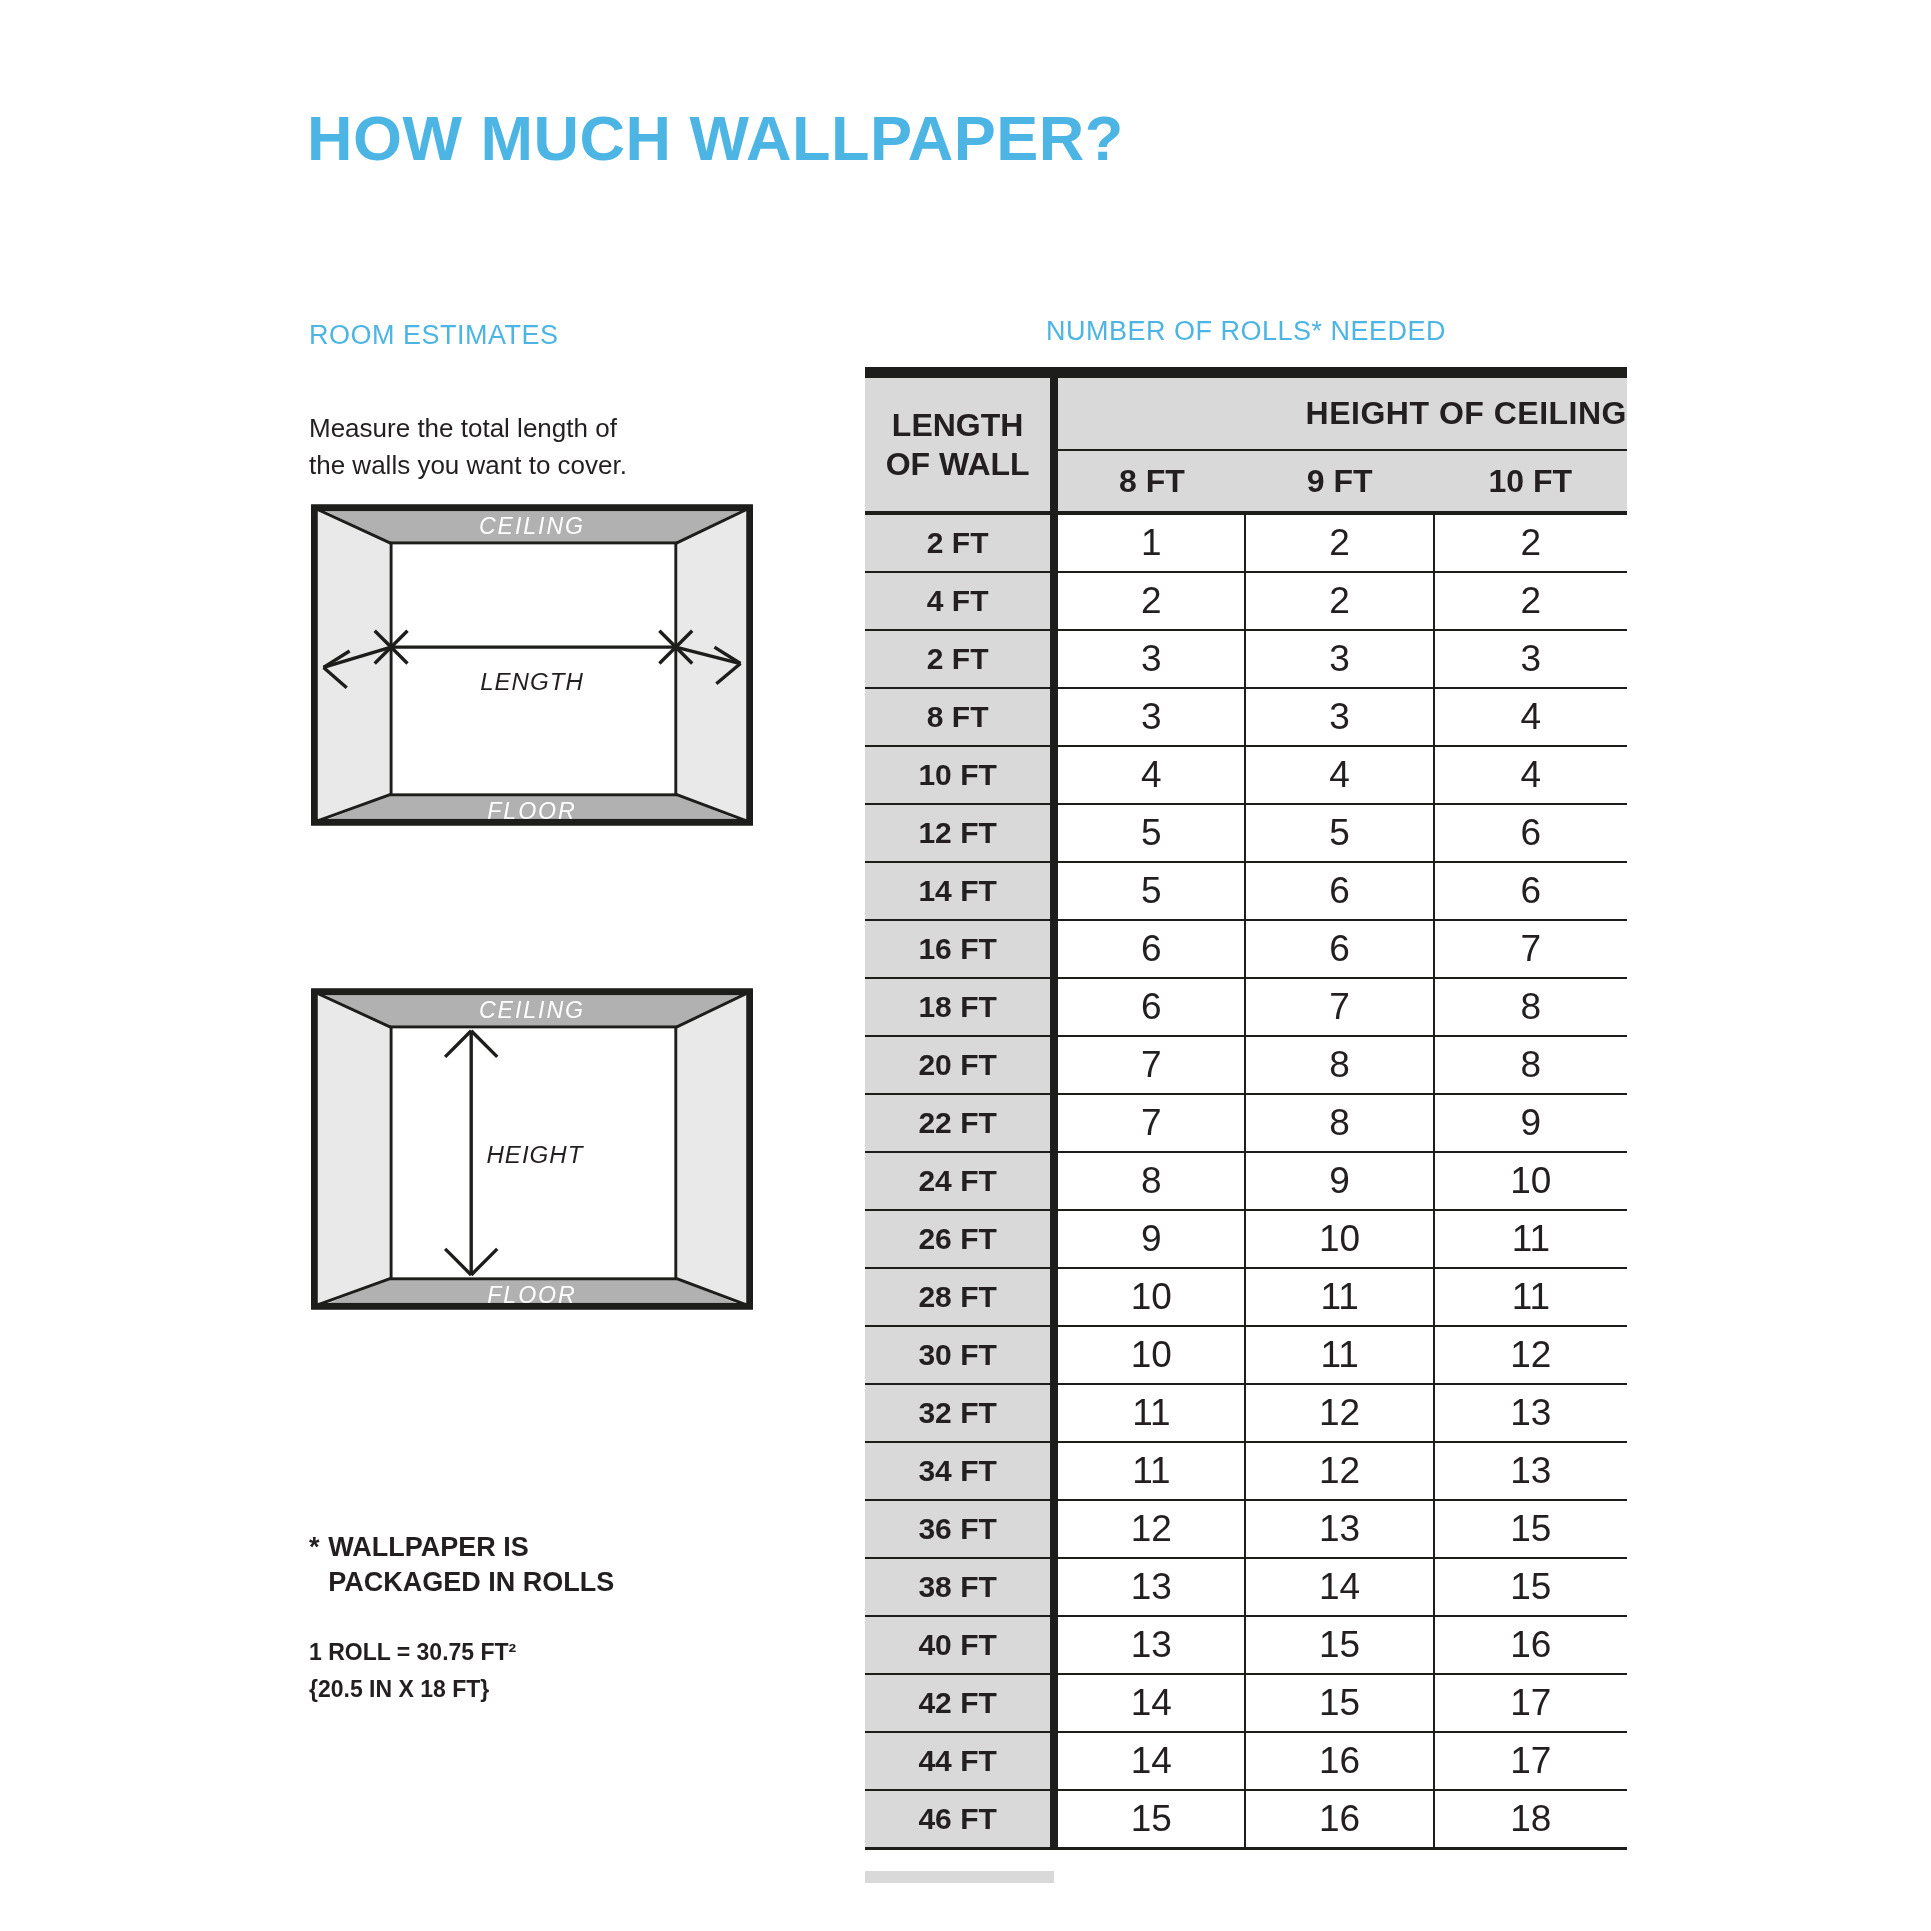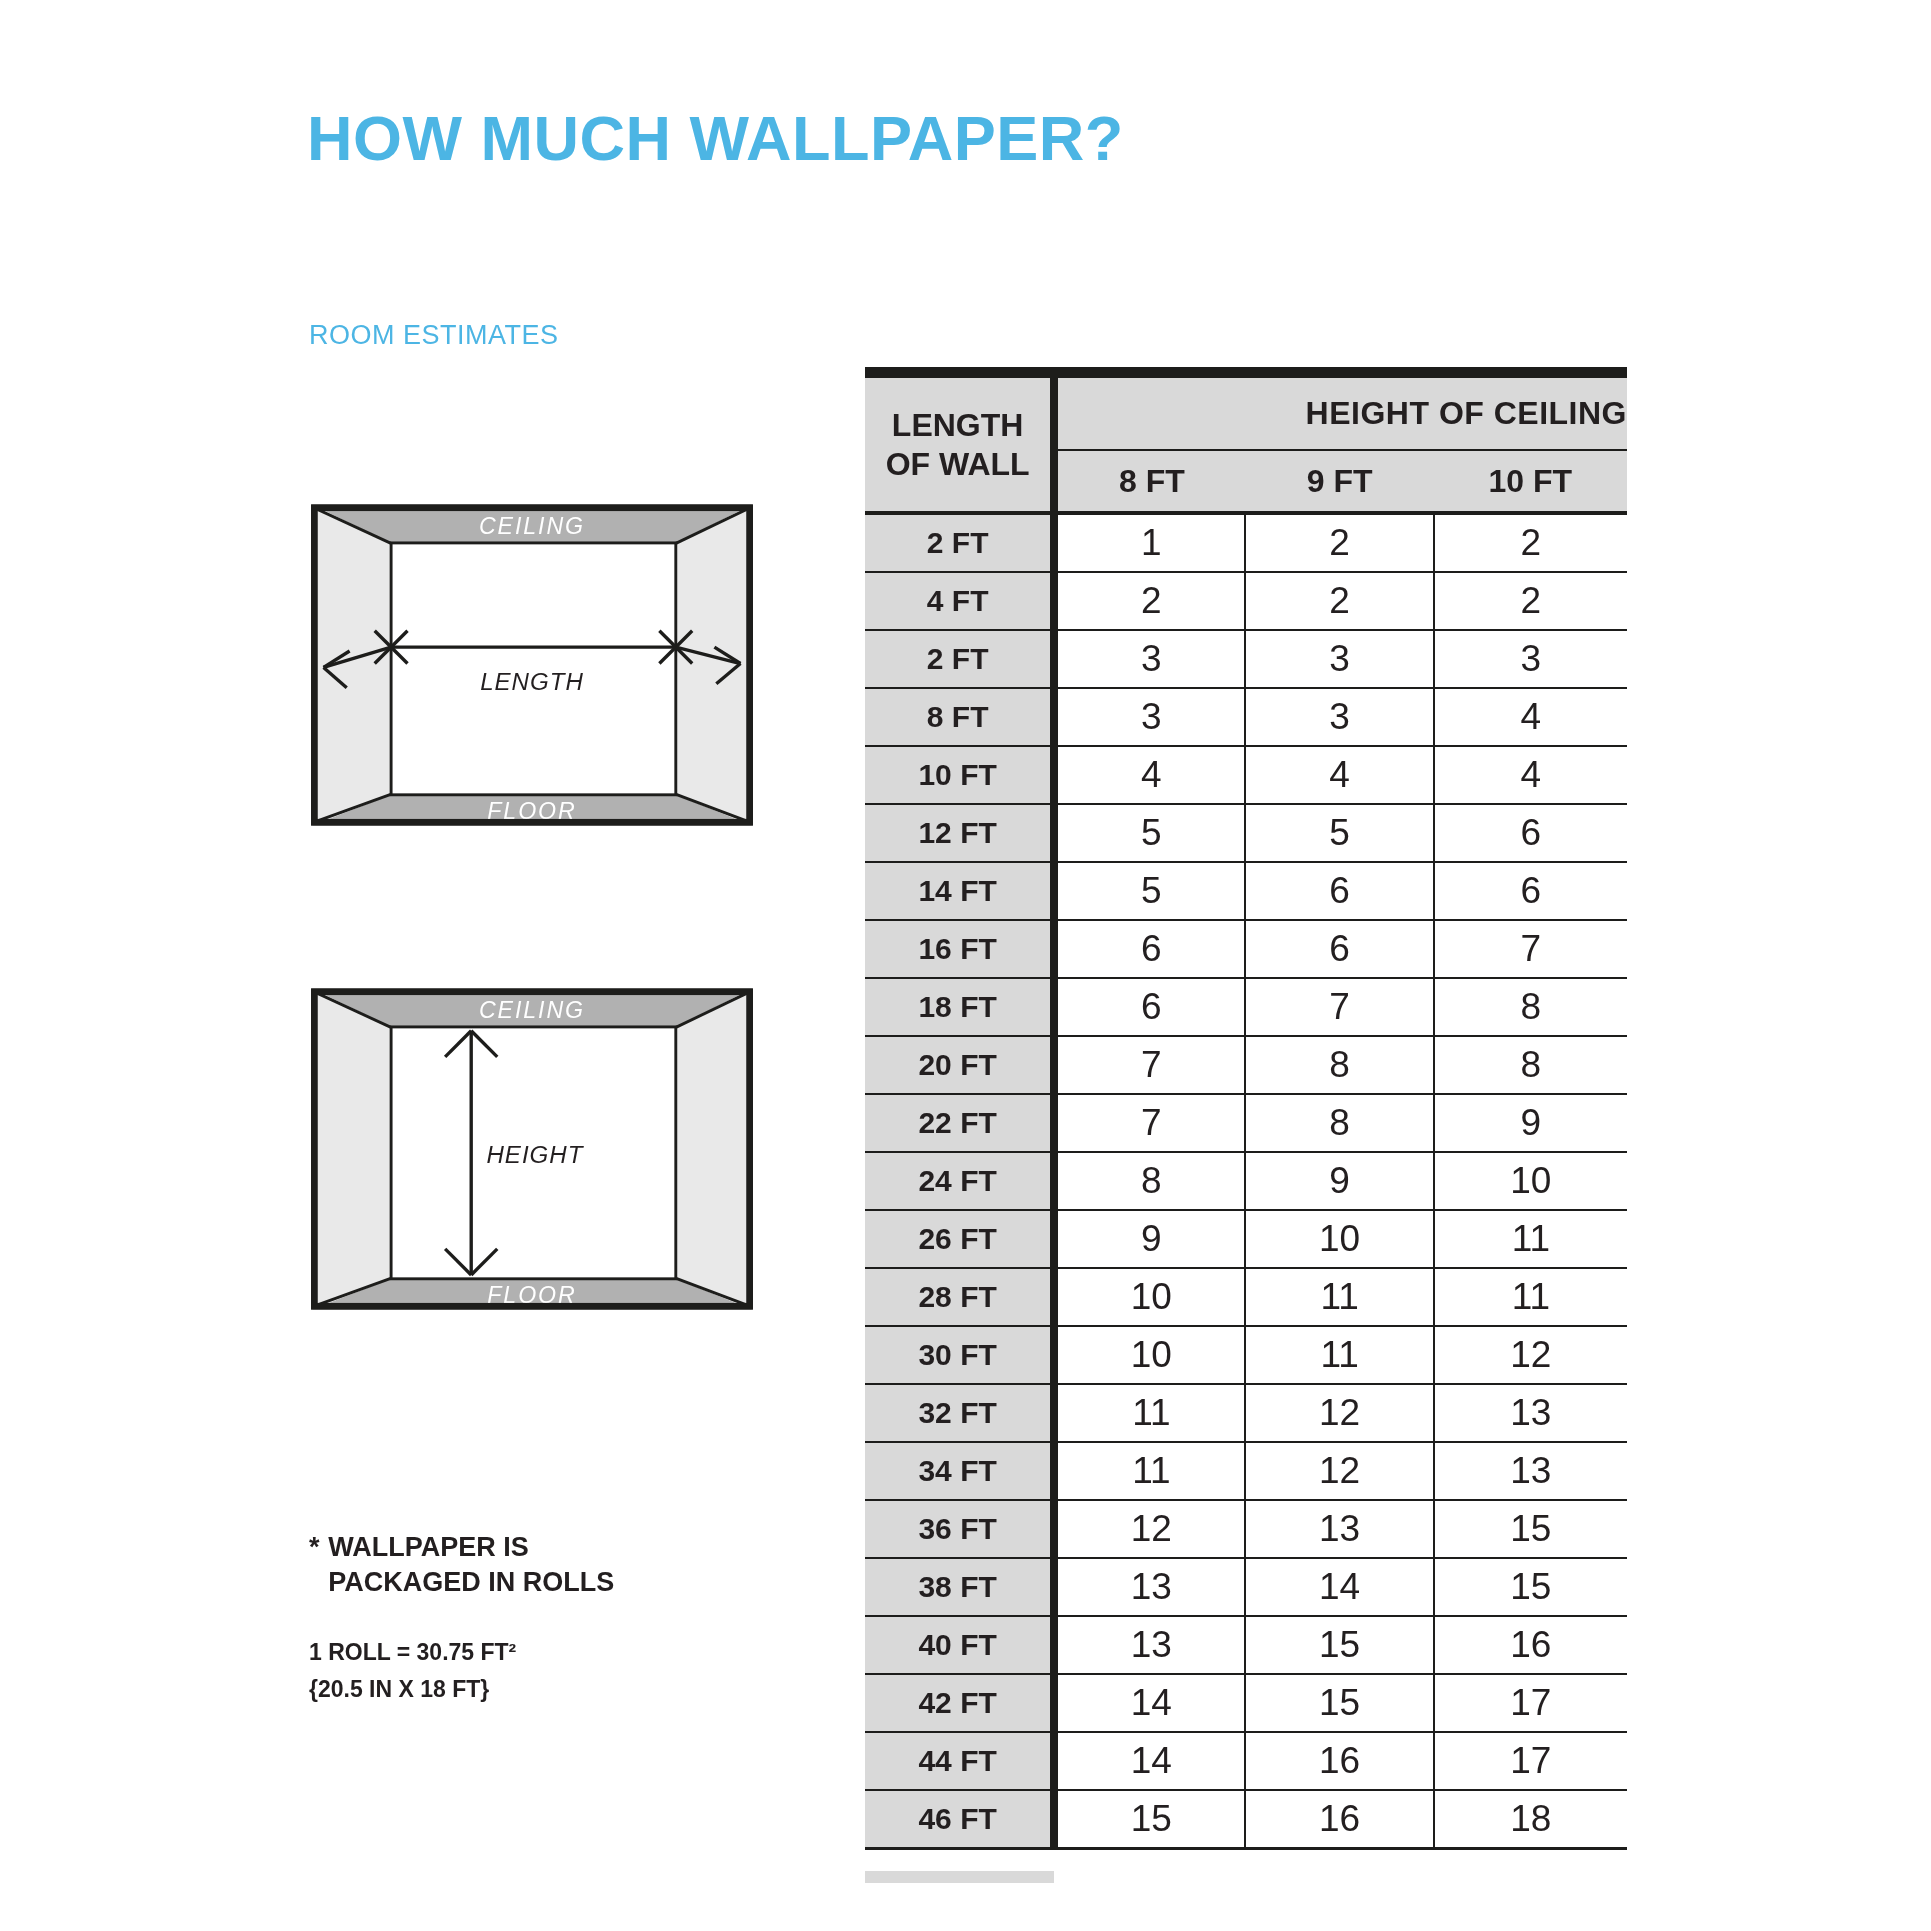--- a/index.html
+++ b/index.html
@@ -80,20 +80,24 @@
 </style>
 </head>
 <body>
 
 <div class="page">
 
   <h1 class="title">HOW MUCH WALLPAPER?</h1>
 
   <h2 class="blue-sub room-estimates">ROOM ESTIMATES</h2>
 
+  <div class="para para1">
+      <div>Measure the total length of</div>
+      <div>the walls you want to cover.</div>
+    </div>
 
   <div class="diagram d1">
     <svg viewBox="0 0 458 333" width="442" height="322">
       <polygon points="0,0 458,0 378,40 83,40" fill="var(--ceiling-gray)"></polygon>
       <polygon points="0,333 458,333 378,301 83,301" fill="var(--ceiling-gray)"></polygon>
       <polygon points="0,0 83,40 83,301 0,333" fill="var(--wall-gray)"></polygon>
       <polygon points="458,0 378,40 378,301 458,333" fill="var(--wall-gray)"></polygon>
       <line x1="4" y1="4" x2="84" y2="41" stroke="var(--line)" stroke-width="3"></line>
       <line x1="454" y1="4" x2="377" y2="41" stroke="var(--line)" stroke-width="3"></line>
       <line x1="4" y1="329" x2="84" y2="300" stroke="var(--line)" stroke-width="3"></line>
@@ -152,20 +156,21 @@
         <div>WALLPAPER IS</div>
         <div>PACKAGED IN ROLLS</div>
       </div>
   </div>
 
   <div class="roll-spec">
       <div>1 ROLL = 30.75 FT²</div>
       <div>{20.5 IN X 18 FT}</div>
     </div>
 
+  <h2 class="blue-sub table-heading">NUMBER OF ROLLS* NEEDED</h2>
 
   <table class="rolls-table">
     <colgroup>
       <col style="width:189px">
         <col style="width:191px">
         <col style="width:188px">
         <col style="width:193px">
     </colgroup>
     <thead>
       <tr>

